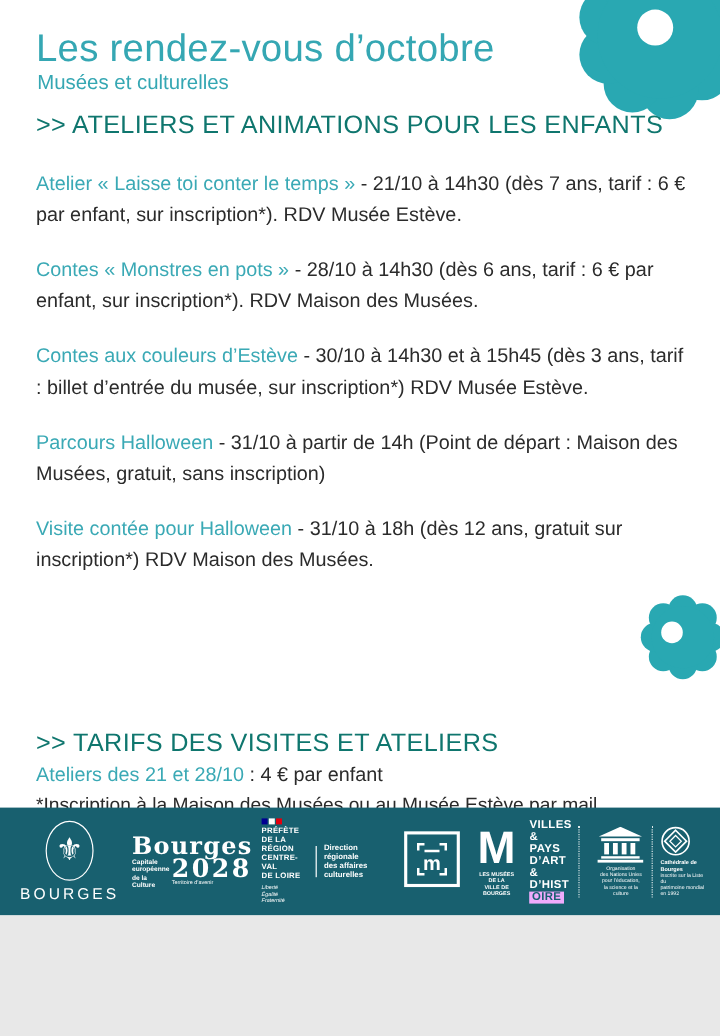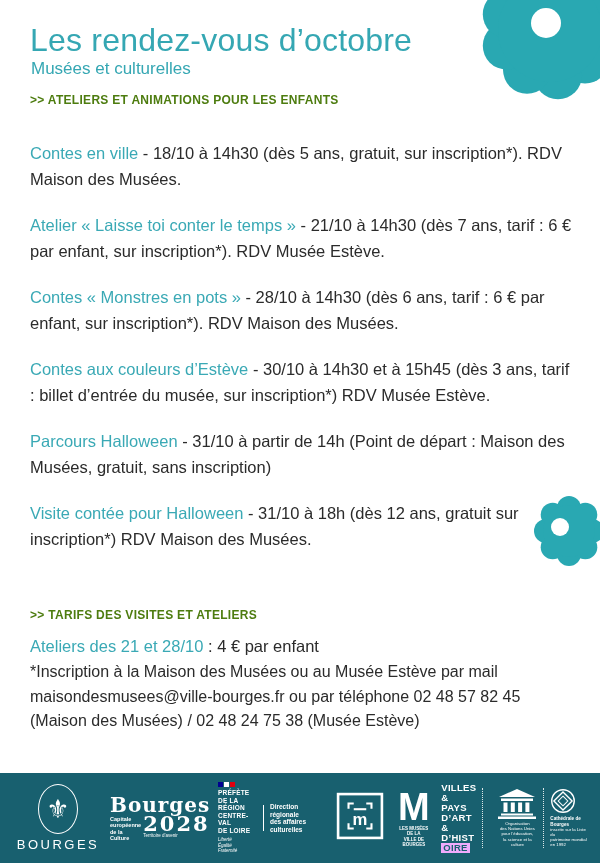--- a/index.html
+++ b/index.html
@@ -1,34 +1,34 @@
 <!DOCTYPE html>
 <html><head>
 <meta charset="utf-8">
 <style>
   * { margin:0; padding:0; box-sizing:border-box; }
   html,body { background:#e8e8e8; }
   .page {
-    position:relative; width:600px; height:863px; margin:0 auto;
+    position:relative; width:600px; height:763px; margin:0 auto;
     background:#ffffff; overflow:hidden;
     font-family:"Liberation Sans", sans-serif; color:#2e2e2e;
   }
   .flower { position:absolute; z-index:3; }
   .page-title {
     position:absolute; left:30px; top:22px;
     font-size:32px; font-weight:400; letter-spacing:0.2px; color:#35a7b3;
     z-index:1;
   }
   .page-subtitle {
     position:absolute; left:31px; top:59px;
     font-size:17px; font-weight:400; color:#35a7b3;
   }
   .section-header {
     position:absolute; left:30px;
-    font-size:12px; font-weight:700; color:#4d7c0f; letter-spacing:0.3px;
+    font-size:21px; font-weight:400; color:#0f766e; letter-spacing:0.3px;
   }
   .section-1 { top:93px; }
   .section-2 { top:608px; }
   .events {
     position:absolute; left:30px; top:141px; width:548px;
   }
   .event {
     font-size:16.5px; line-height:25.5px; color:#2b2b2b;
     margin-bottom:21px;
   }
@@ -119,23 +119,20 @@
     <circle cx="27" cy="32" r="9" fill="#ffffff"></circle>
   </svg>
 
   <h1 class="page-title">Les rendez-vous d’octobre</h1>
   <h2 class="page-subtitle">Musées et culturelles</h2>
 
   <div class="section-header section-1">&gt;&gt; ATELIERS ET ANIMATIONS POUR LES ENFANTS</div>
 
   <div class="events">
     <p class="event">
-      <span class="event-title">Contes en ville</span><span> - 18/10 à 14h30 (dès 5 ans, gratuit, sur inscription*). RDV Maison des Musées.</span>
-    </p>
-    <p class="event">
       <span class="event-title">Atelier « Laisse toi conter le temps »</span><span> - 21/10 à 14h30 (dès 7 ans, tarif : 6 € par enfant, sur inscription*). RDV Musée Estève.</span>
     </p>
     <p class="event">
       <span class="event-title">Contes « Monstres en pots »</span><span> - 28/10 à 14h30 (dès 6 ans, tarif : 6 € par enfant, sur inscription*). RDV Maison des Musées.</span>
     </p>
     <p class="event">
       <span class="event-title">Contes aux couleurs d’Estève</span><span> - 30/10 à 14h30 et à 15h45 (dès 3 ans, tarif : billet d’entrée du musée, sur inscription*) RDV Musée Estève.</span>
     </p>
     <p class="event">
       <span class="event-title">Parcours Halloween</span><span> - 31/10 à partir de 14h (Point de départ : Maison des Musées, gratuit, sans inscription)</span>

